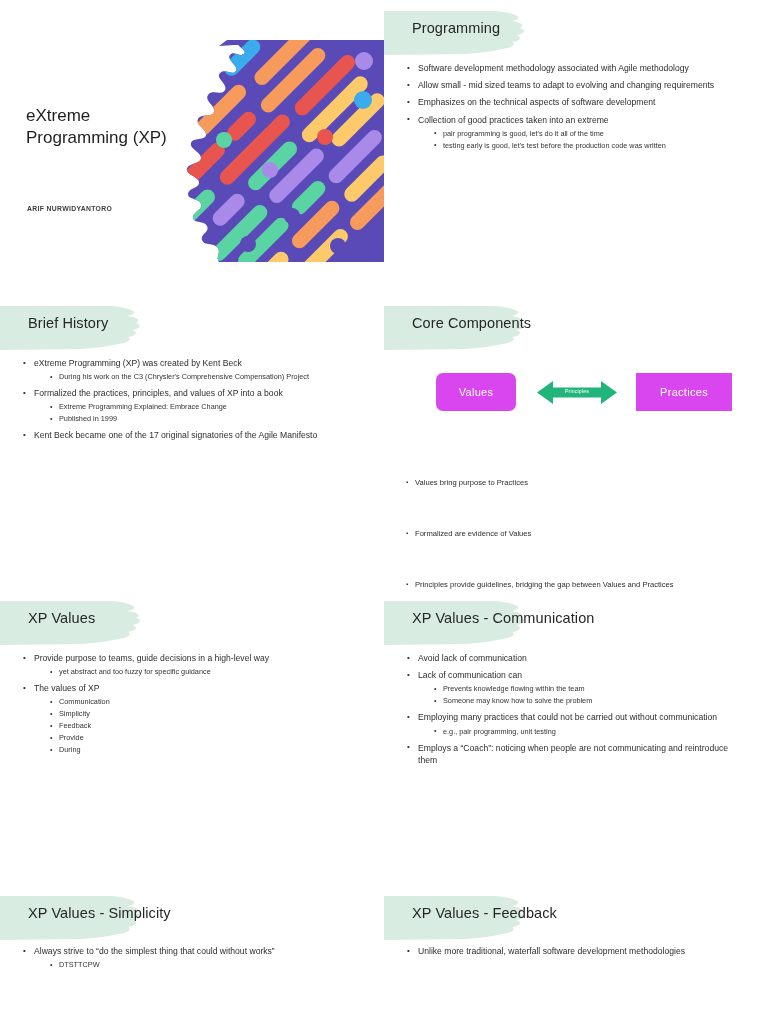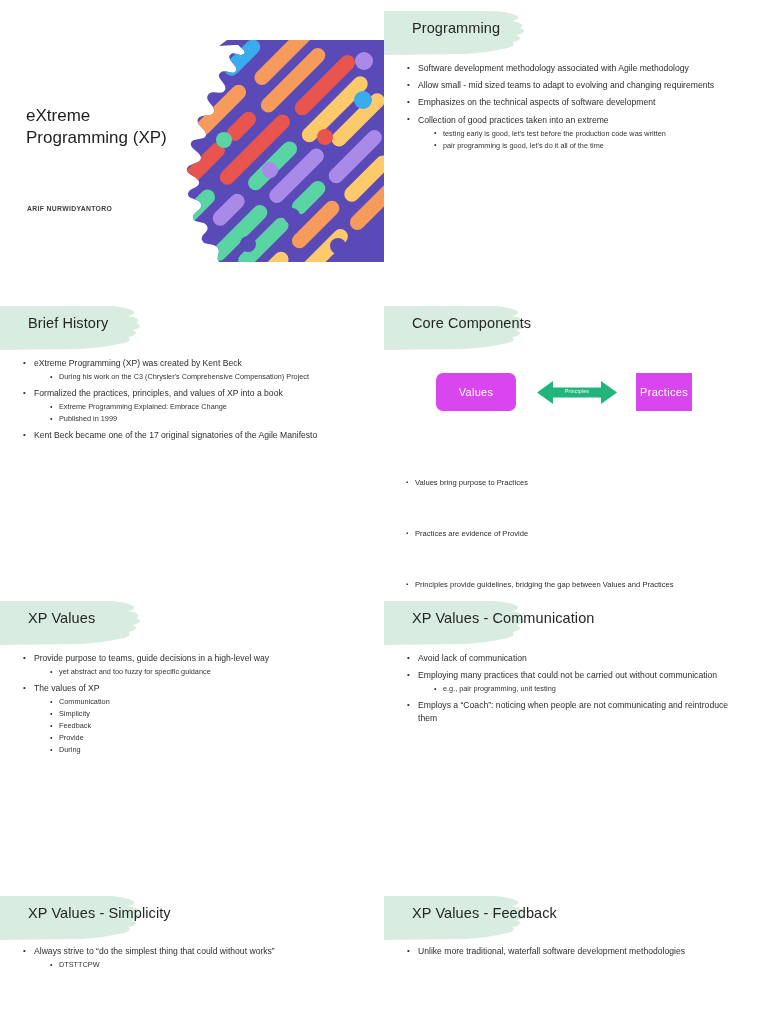--- a/index.html
+++ b/index.html
@@ -156,21 +156,21 @@
     font-size: 11px;
     letter-spacing: .3px;
   }
   .dbox.values {
     left: 52px; top: 6px;
     width: 80px; height: 38px;
     border-radius: 7px;
   }
   .dbox.practices {
     left: 252px; top: 6px;
-    width: 56px; height: 38px;
+    width: 96px; height: 38px;
     border-radius: 0;
   }
   .arrow {
     position: absolute;
     left: 153px; top: 12px;
     width: 80px; height: 27px;
   }
   .arrow svg { display: block; width: 100%; height: 100%; }
   .arrow-label {
     position: absolute;
@@ -302,22 +302,22 @@
     </div>
     <div class="slide-title">Programming</div>
     <div class="body">
       <ul class="lvl1">
         <li><span>Software development methodology associated with Agile methodology</span></li>
         <li><span>Allow small - mid sized teams to adapt to evolving and changing requirements</span></li>
         <li><span>Emphasizes on the technical aspects of software development</span></li>
         <li>
           <span>Collection of good practices taken into an extreme</span>
           <ul class="lvl2">
+            <li>pair programming is good, let's do it all of the time</li>
             <li>testing early is good, let's test before the production code was written</li>
-            <li>pair programming is good, let's do it all of the time</li>
           </ul>
         </li>
       </ul>
     </div>
   </div>
 
   <div class="slide">
     <div class="brush">
       <svg viewBox="0 0 145 47" xmlns="http://www.w3.org/2000/svg" preserveAspectRatio="none">
         <path d="M0 1 L108 1 C118 1 126 3 131 5 C137 7 134 10 127 11
@@ -365,21 +365,21 @@
           <path d="M0 13.5 L16 2 L16 8.5 L64 8.5 L64 2 L80 13.5 L64 25 L64 18.5 L16 18.5 L16 25 Z" fill="#21b57c"></path>
         </svg>
       </div>
       <div class="arrow-label">Principles</div>
       <div class="dbox practices">Practices</div>
     </div>
 
     <div class="diagram-notes">
       <ul>
         <li>Values bring purpose to Practices</li>
-        <li>Practices are evidence of Provide</li>
+        <li>Formalized are evidence of Values</li>
         <li>Principles provide guidelines, bridging the gap between Values and Practices</li>
       </ul>
     </div>
   </div>
 
   <div class="slide">
     <div class="brush">
       <svg viewBox="0 0 145 47" xmlns="http://www.w3.org/2000/svg" preserveAspectRatio="none">
         <path d="M0 1 L108 1 C118 1 126 3 131 5 C137 7 134 10 127 11
                  C136 12 142 15 136 18 C143 20 140 24 132 25
@@ -417,20 +417,27 @@
                  C136 12 142 15 136 18 C143 20 140 24 132 25
                  C139 27 136 31 128 32 C133 35 127 38 118 39
                  C110 41 96 43 82 44 L0 45 Z" fill="#d8ece1"></path>
       </svg>
     </div>
     <div class="slide-title">XP Values - Communication</div>
     <div class="body">
       <ul class="lvl1">
         <li><span>Avoid lack of communication</span></li>
         <li>
+          <span>Lack of communication can</span>
+          <ul class="lvl2">
+            <li>Prevents knowledge flowing within the team</li>
+            <li>Someone may know how to solve the problem</li>
+          </ul>
+        </li>
+        <li>
           <span>Employing many practices that could not be carried out without communication</span>
           <ul class="lvl2">
             <li>e.g., pair programming, unit testing</li>
           </ul>
         </li>
         <li><span>Employs a “Coach”: noticing when people are not communicating and reintroduce them</span></li>
       </ul>
     </div>
   </div>
 

